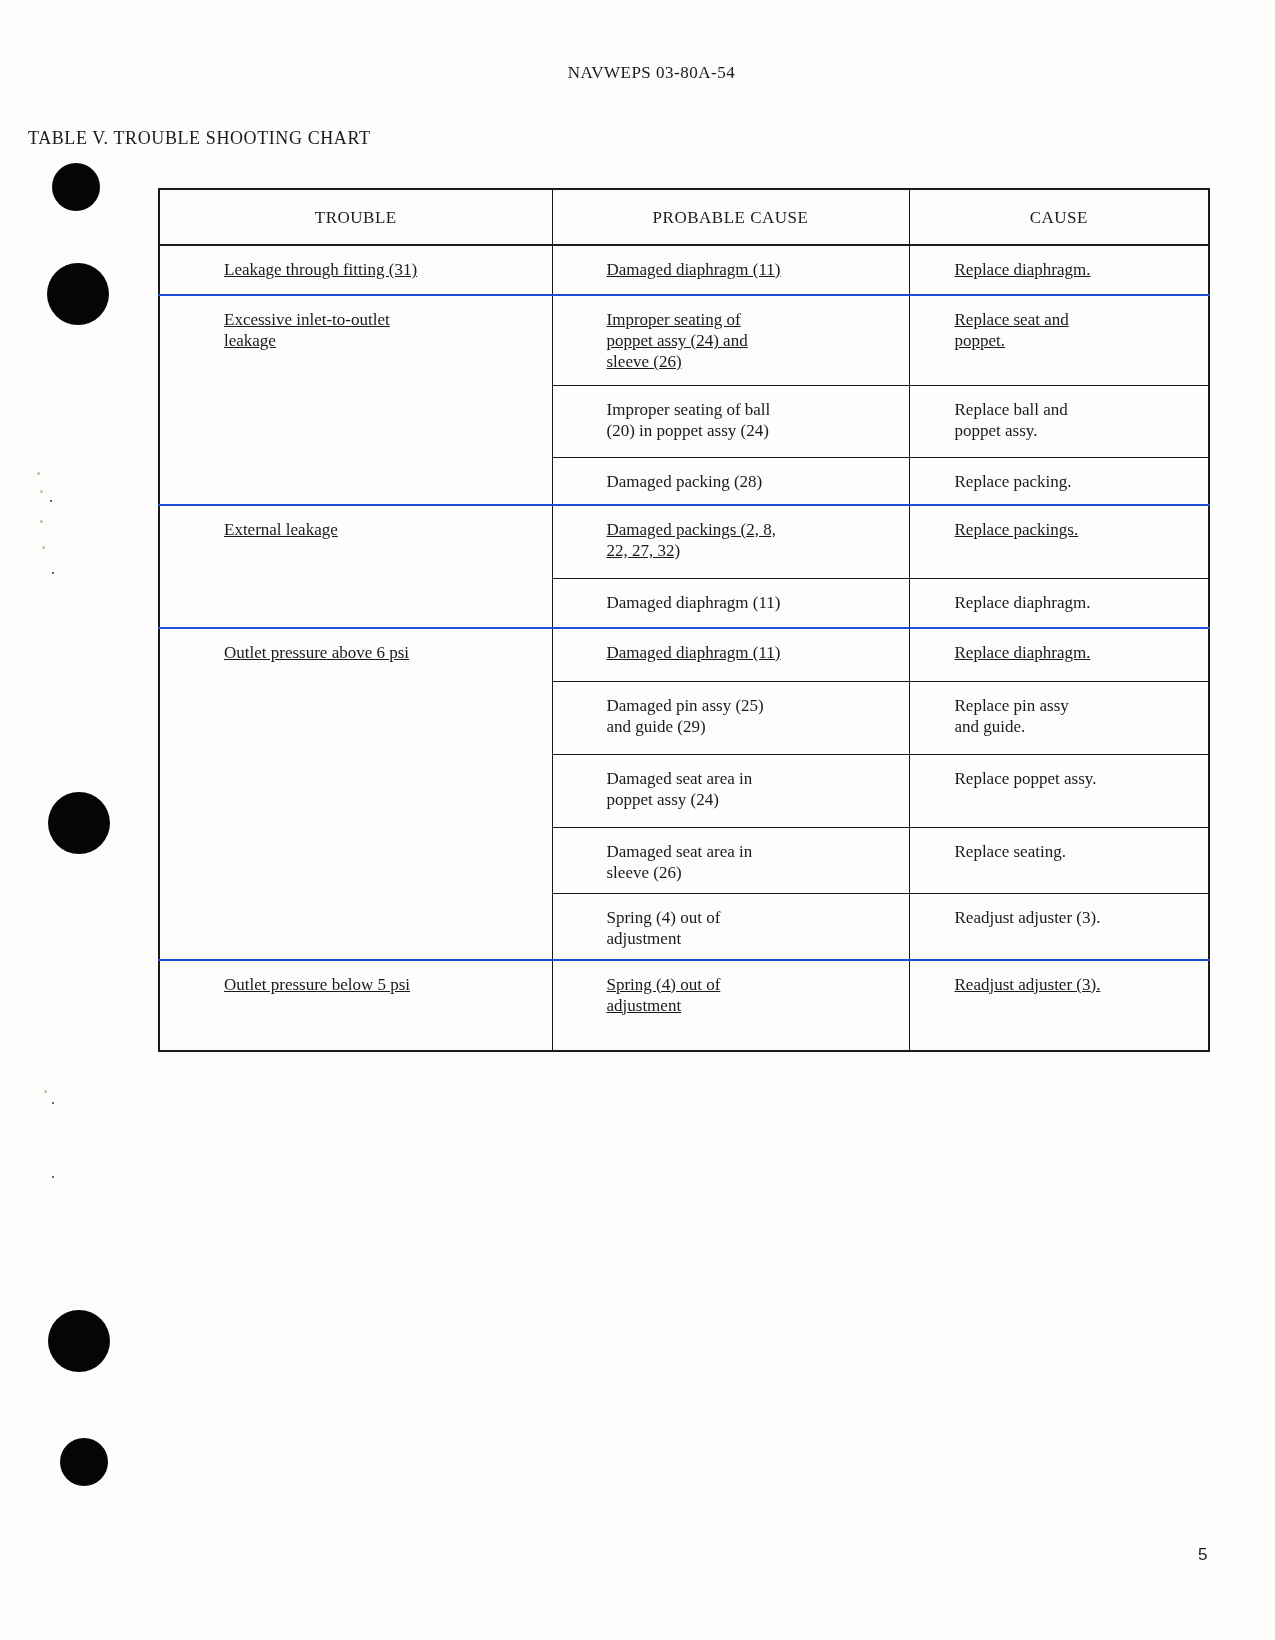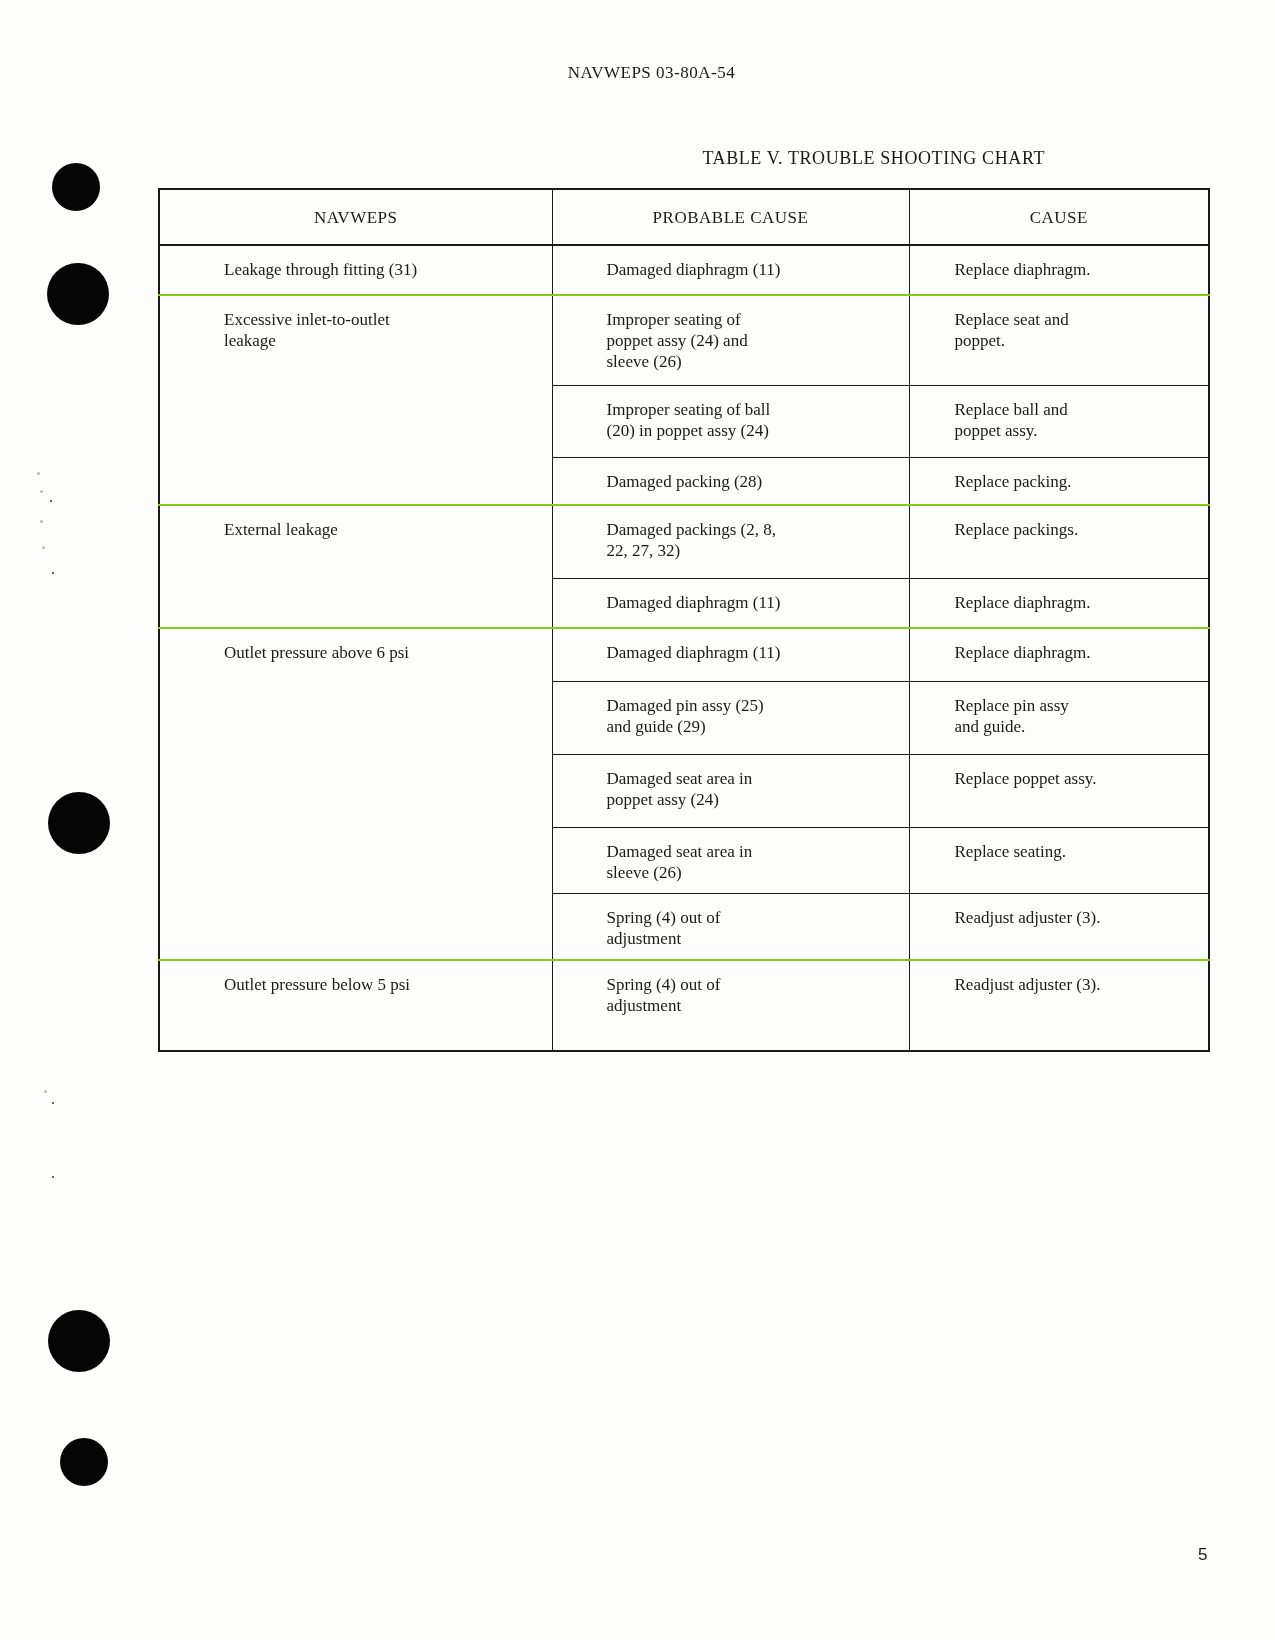--- a/index.html
+++ b/index.html
@@ -10,21 +10,21 @@
     color:#1a1a1a;
   }
   .hole { position:absolute; background:#050505; border-radius:50%; }
   .speck { position:absolute; background:#c9b9a0; border-radius:50%; width:3px; height:3px; }
   .speck.dark { background:#333; width:3px; height:3px; }
   #doc-id {
     position:absolute; top:63px; left:14px; width:1275px; text-align:center;
     font-size:17px; letter-spacing:0.5px;
   }
   #table-title {
-    position:absolute; top:148px; left:0; width:1045px; text-align:right;
+    position:absolute; top:128px; left:0; width:1045px; text-align:left;
     font-size:18px; letter-spacing:0.6px; padding-left:28px; box-sizing:border-box;
   }
   #chart {
     position:absolute; left:158px; top:188px; width:1050px;
     border-collapse:collapse; table-layout:fixed;
     border:2px solid #1a1a1a;
     font-size:17px;
   }
   #chart col.c1 { width:393px; }
   #chart col.c2 { width:357px; }
@@ -37,21 +37,21 @@
   }
   #chart th {
     height:52px; vertical-align:middle; text-align:center;
     font-size:17px; letter-spacing:0.5px;
     border-bottom:2px solid #1a1a1a;
   }
   #chart td { padding:13px 10px 10px 54px; text-align:left; }
   #chart td.cause { padding-left:54px; }
   #chart td.remedy { padding-left:45px; }
   #chart td.trouble { padding-left:64px; }
-  #chart tr.group-start td { border-top:2px solid #84cc16; }
+  #chart tr.group-start td { border-top:2px solid #1d4ed8;text-decoration:underline; }
   .pre { white-space:pre-line; }
   #page-number {
     position:absolute; left:1198px; top:1545px; font-size:17px;
     font-family:"Liberation Sans", "DejaVu Sans", sans-serif;
   }
 </style>
 </head>
 <body>
 
 <div class="hole" style="left:52px;top:163px;width:48px;height:48px;"></div>
@@ -74,21 +74,21 @@
 <div id="table-title">TABLE V.  TROUBLE SHOOTING CHART</div>
 
 <table id="chart">
   <colgroup>
       <col class="c1">
       <col class="c2">
       <col class="c3">
     </colgroup>
   <thead>
     <tr>
-      <th>NAVWEPS</th>
+      <th>TROUBLE</th>
       <th>PROBABLE CAUSE</th>
       <th>CAUSE</th>
     </tr>
   </thead>
   <tbody>
 
     <tr class="group-start" style="height:50px;">
       <td class="trouble pre" rowspan="1">Leakage through fitting (31)</td>
       <td class="cause pre">Damaged diaphragm (11)</td>
       <td class="remedy pre">Replace diaphragm.</td>

